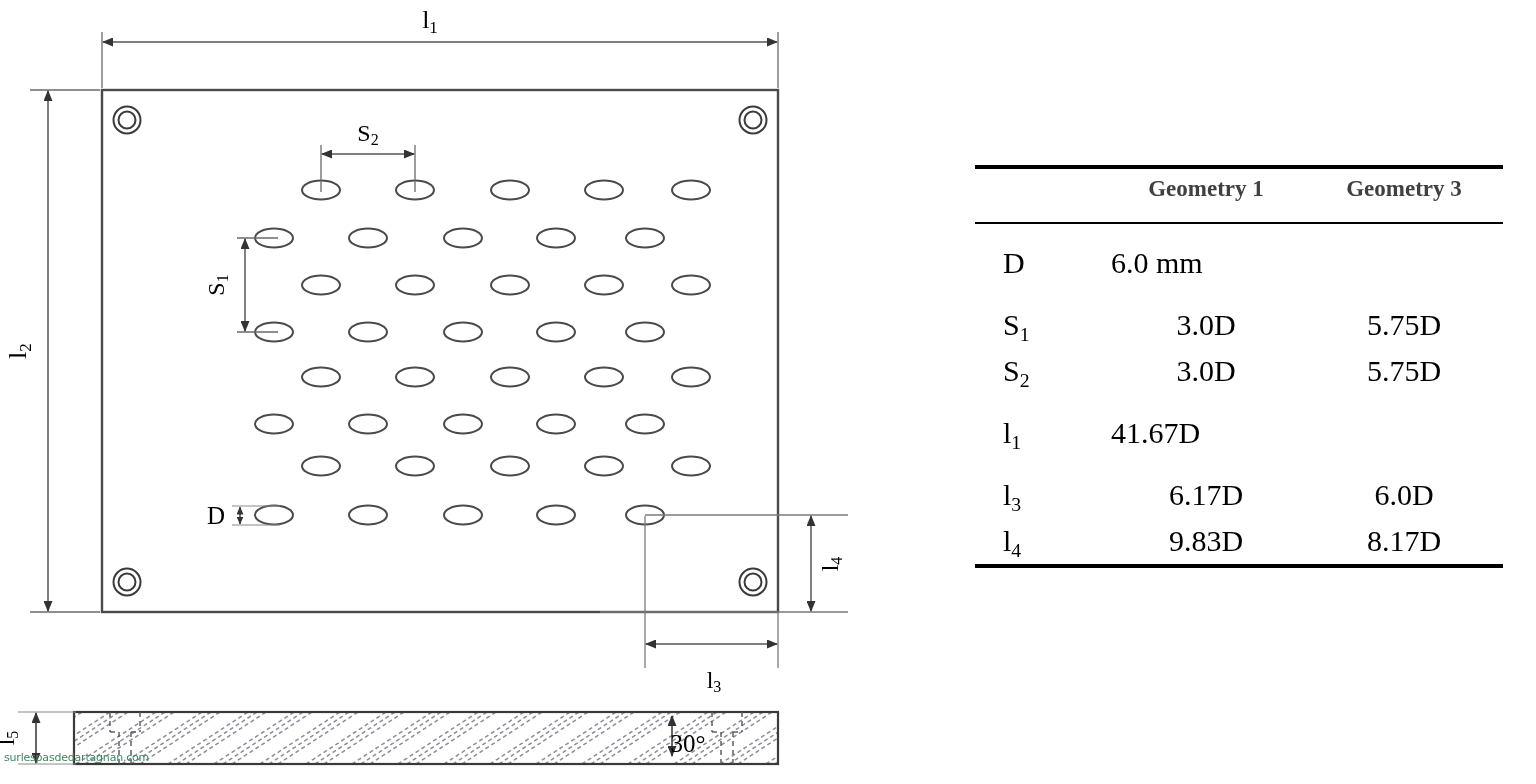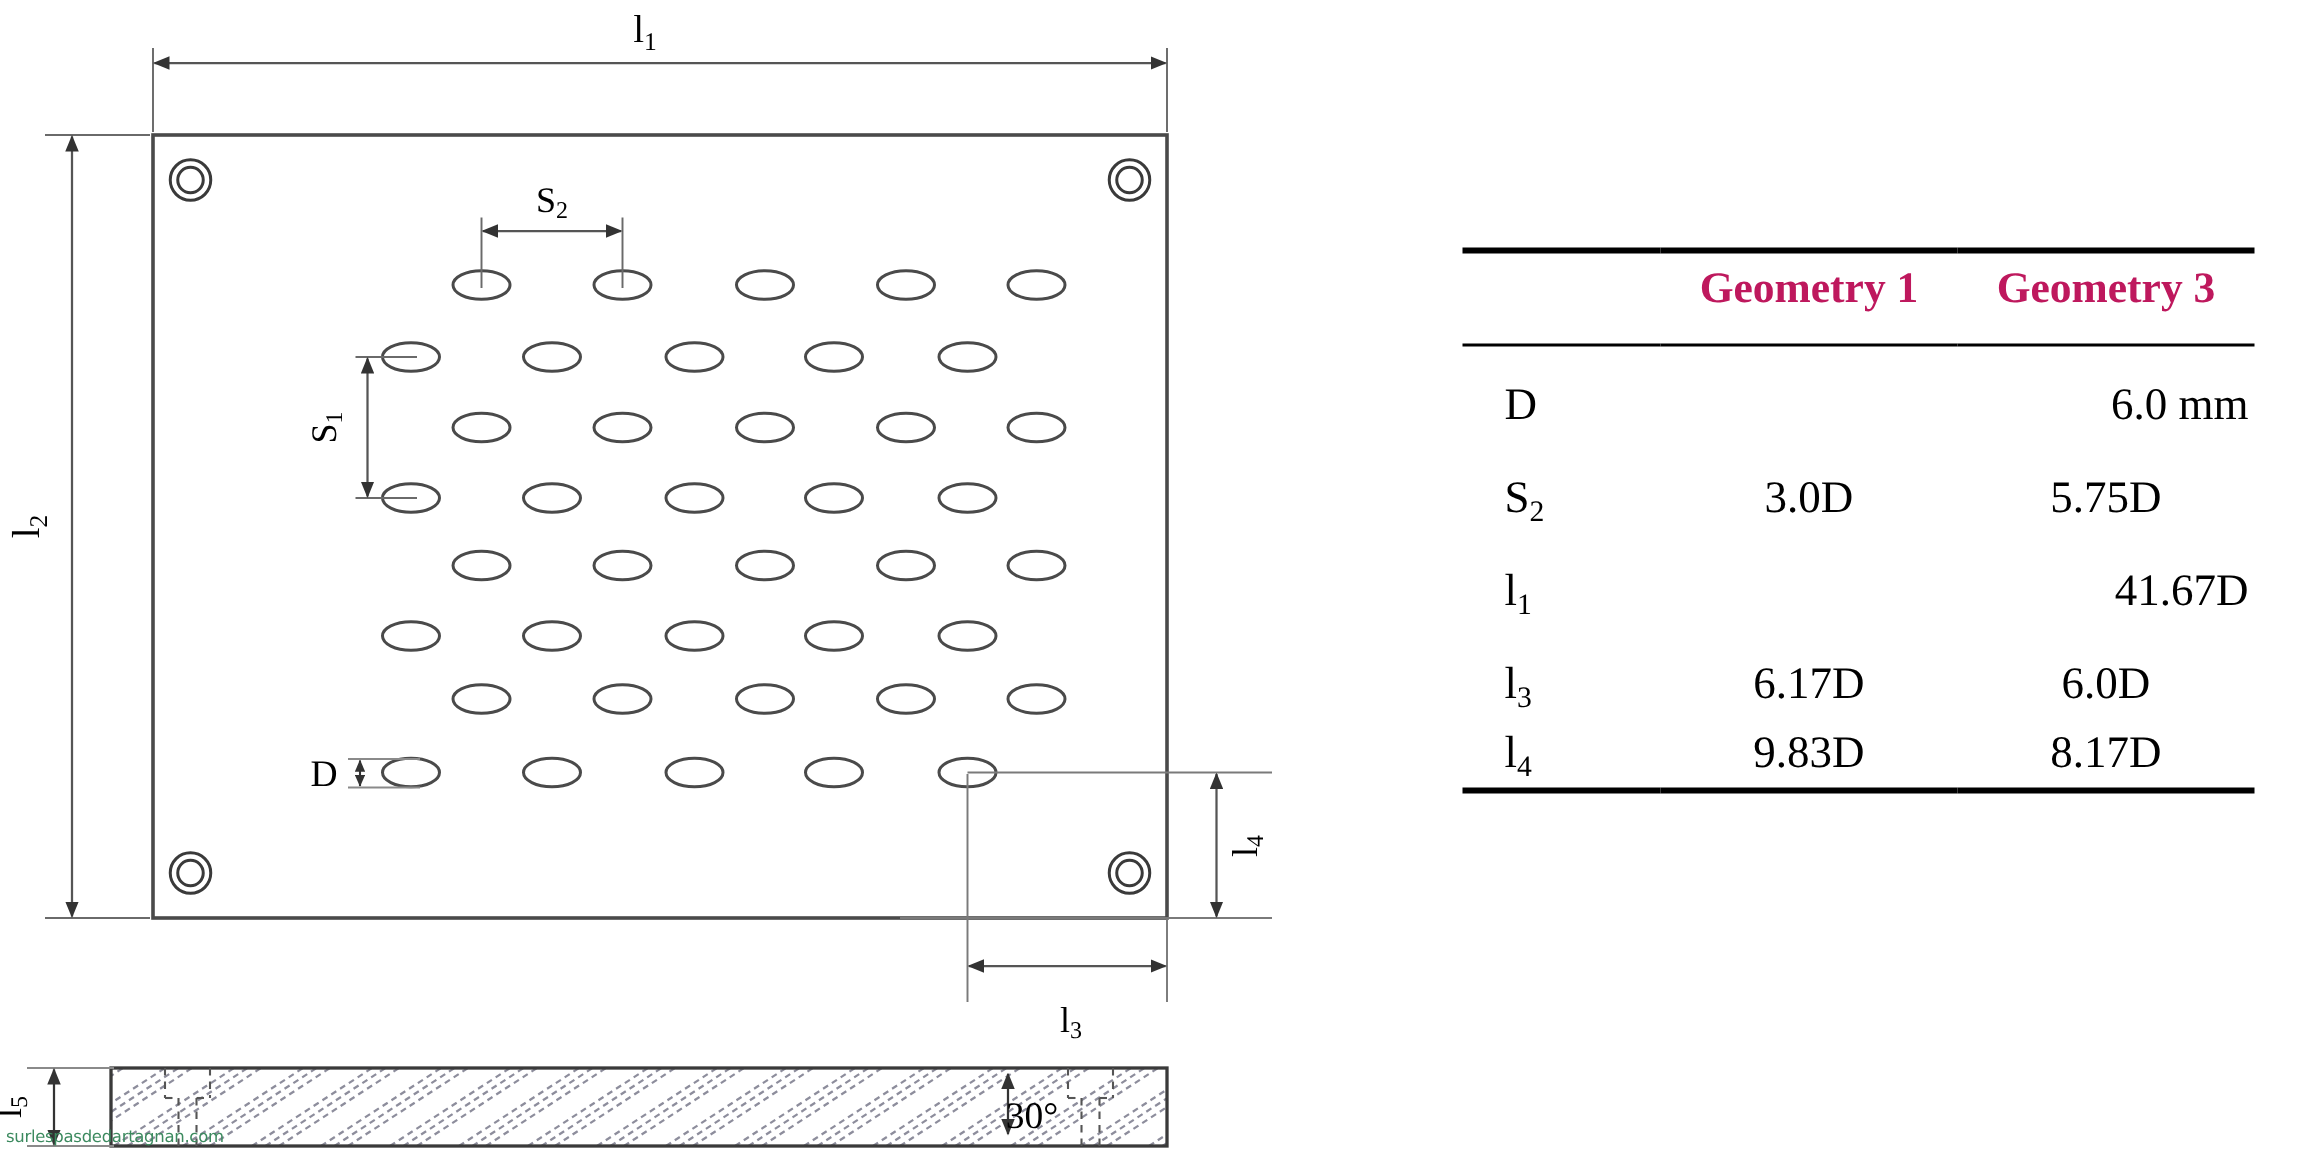--- a/index.html
+++ b/index.html
@@ -51,45 +51,45 @@
     line-height: 0;
   }
   table.spec tr.rule-bottom td {
     border-top: 4px solid #000;
     padding: 0;
     height: 0;
     font-size: 0;
     line-height: 0;
   }
   table.spec th {
-    font-size: 29px;
+    font-size: 23px;
     font-weight: bold;
     padding: 7px 4px 20px 4px;
     text-align: center;
-    color: #be185d;
+    color: #404040;
     white-space: nowrap;
   }
   table.spec td.param {
     font-size: 30px;
     font-weight: normal;
     text-align: left;
     padding: 6px 0 6px 28px;
     white-space: nowrap;
     color: #000;
   }
   table.spec td.val {
     font-size: 30px;
     text-align: center;
     padding: 6px 4px;
     white-space: nowrap;
     color: #000;
   }
   table.spec td.val-span {
     font-size: 30px;
-    text-align: right;
+    text-align: left;
     padding: 22px 4px;
     white-space: nowrap;
     color: #000;
   }
   .colA { width: 132px; }
   .colB { width: 198px; }
   .colC { width: 198px; }
   sub {
     font-size: 0.66em;
     vertical-align: baseline;
@@ -360,20 +360,25 @@
       </tr>
       <tr class="rule-head">
           <td colspan="3"></td>
         </tr>
 
       <tr>
           <td class="param">D</td>
           <td class="val-span" colspan="2">6.0 mm</td>
         </tr>
         <tr>
+          <td class="param">S<sub>1</sub></td>
+          <td class="val">3.0D</td>
+          <td class="val">5.75D</td>
+        </tr>
+        <tr>
           <td class="param">S<sub>2</sub></td>
           <td class="val">3.0D</td>
           <td class="val">5.75D</td>
         </tr>
         <tr>
           <td class="param">l<sub>1</sub></td>
           <td class="val-span" colspan="2">41.67D</td>
         </tr>
         <tr>
           <td class="param">l<sub>3</sub></td>

